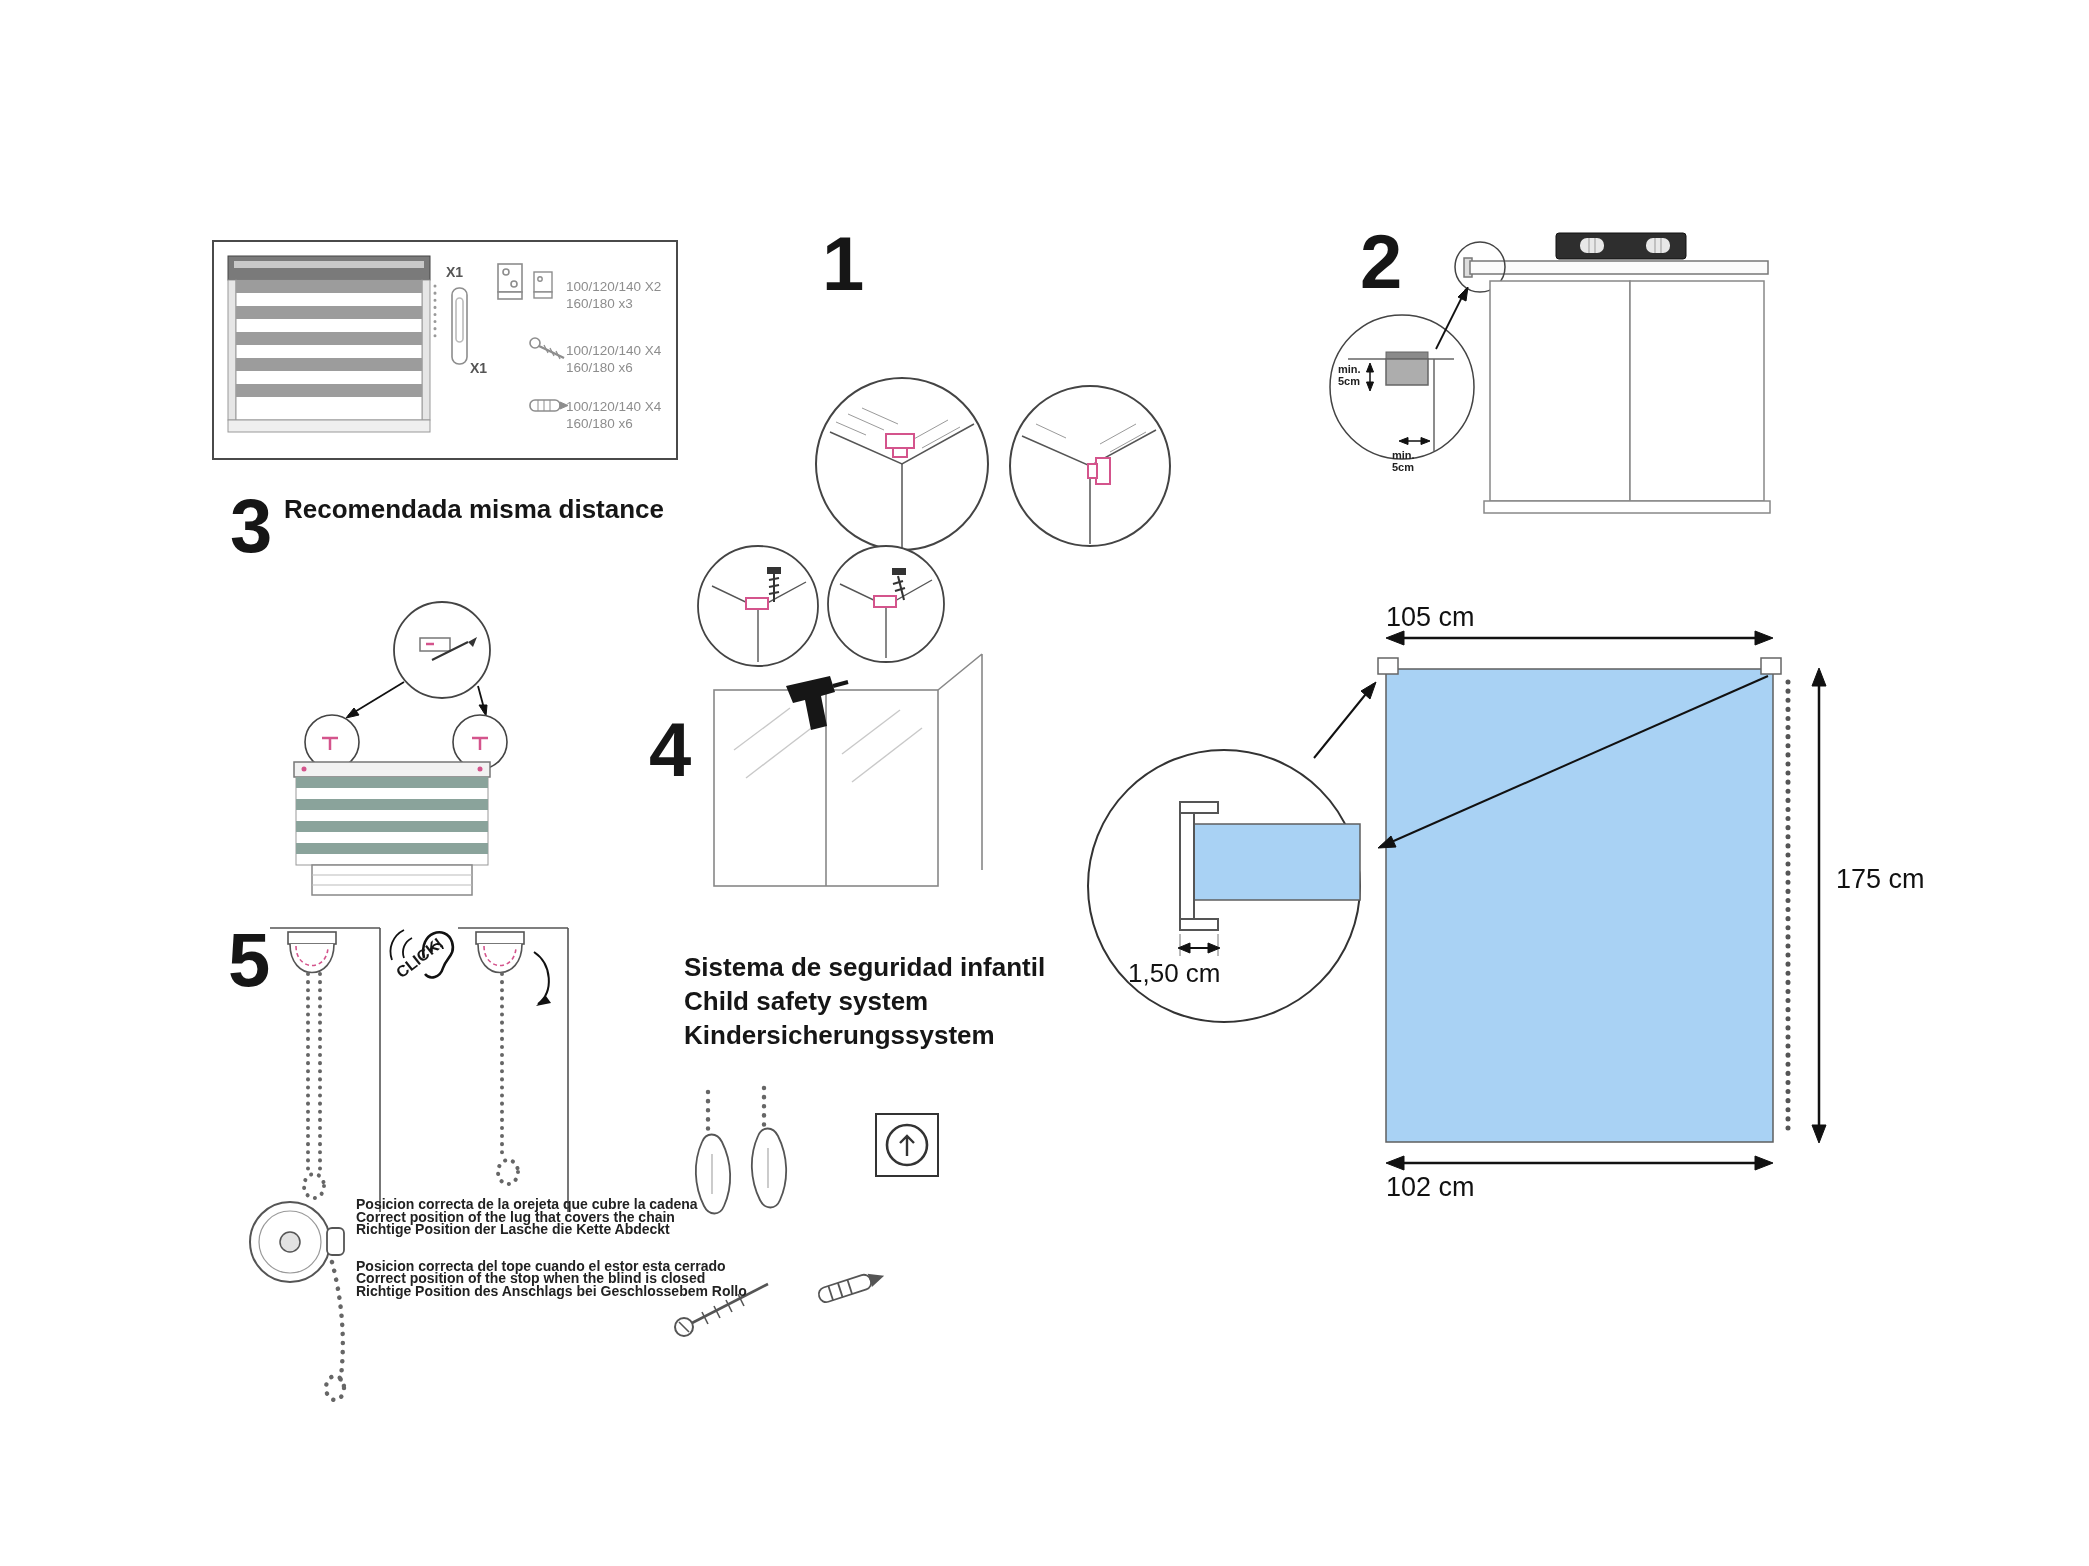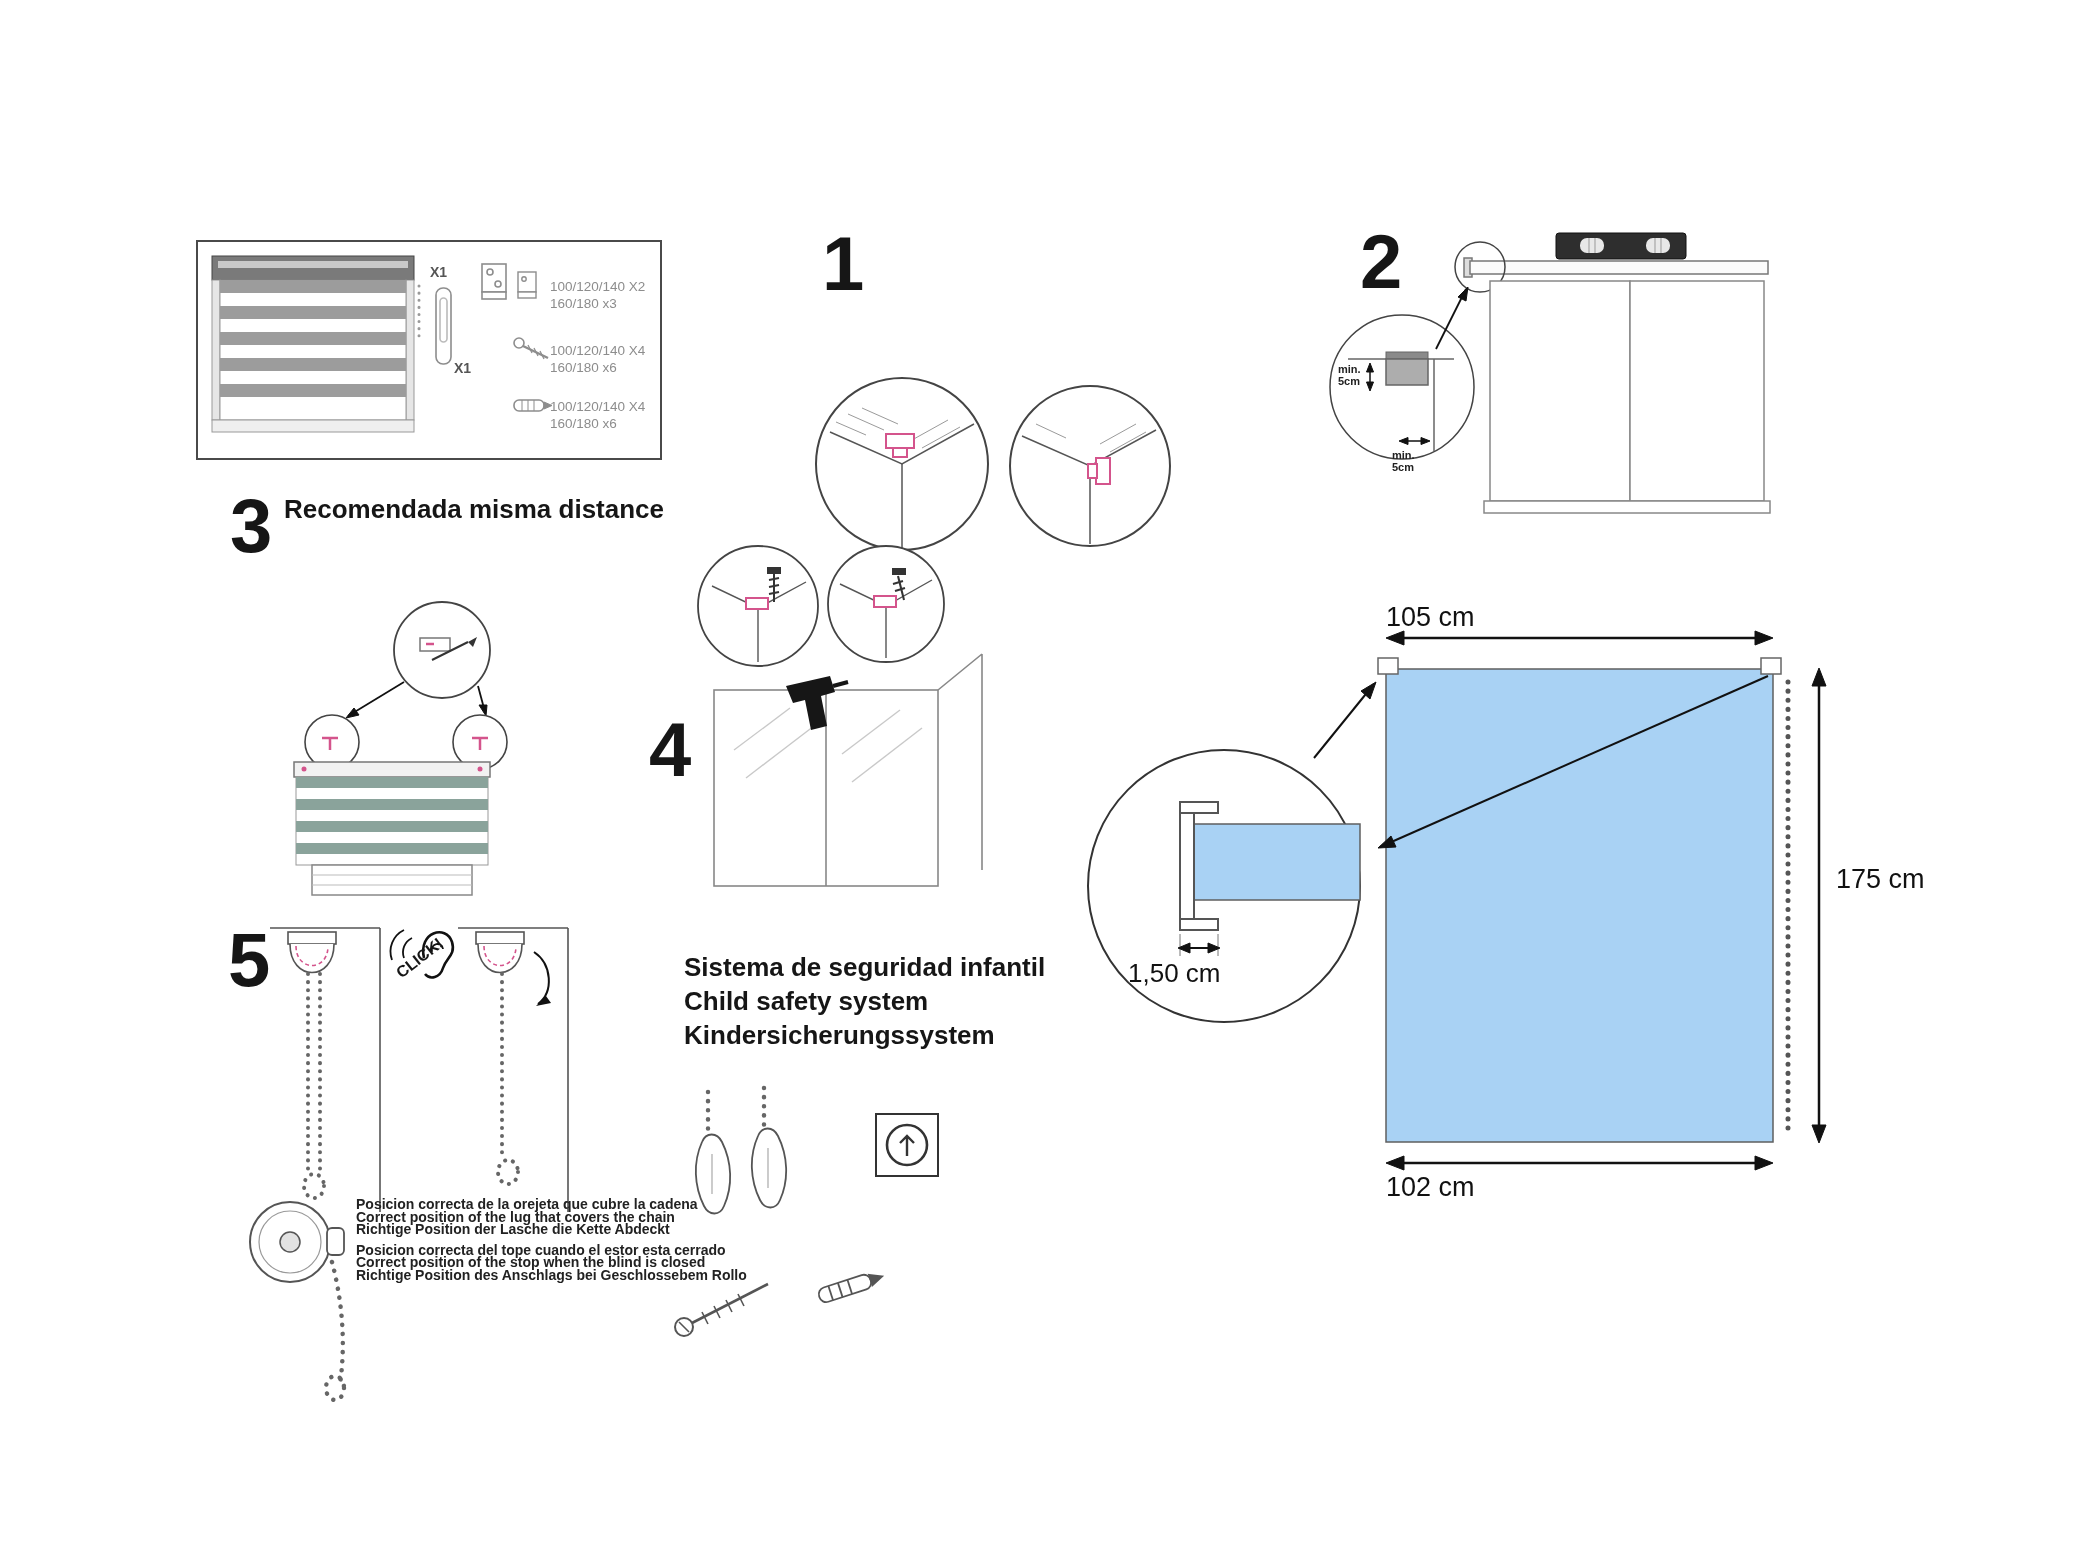--- a/index.html
+++ b/index.html
@@ -17,21 +17,21 @@
   .minlbl{font-size:11px;font-weight:bold;line-height:12px;color:#222;white-space:nowrap}
   .tiny{font-size:14px;font-weight:bold;line-height:12.5px;white-space:nowrap;color:#222}
   .click{font-size:16px;font-weight:bold;color:#161616;transform:rotate(-38deg);transform-origin:left bottom;white-space:nowrap}
   .parts-box{border:2px solid #4a4a4a;background:#fff}
 </style>
 </head>
 <body>
 
 <div class="page">
 
-  <div class="abs parts-box" style="left:196px;top:240px;width:466px;height:220px">
+  <div class="abs parts-box" style="left:212px;top:240px;width:466px;height:220px">
     <svg class="abs" style="left:0;top:0" width="462" height="216" viewBox="0 0 462 216">
       <g>
         <rect x="14" y="14" width="202" height="24" fill="#7a7a7a" stroke="#444"></rect>
         <rect x="20" y="19" width="190" height="7" fill="#c9c9c9"></rect>
         <rect x="14" y="38" width="8" height="140" fill="#e6e6e6" stroke="#999"></rect>
         <rect x="208" y="38" width="8" height="140" fill="#e6e6e6" stroke="#999"></rect>
         <rect x="22" y="38" width="186" height="140" fill="#fff" stroke="#999"></rect>
         <rect x="22" y="38" width="186" height="13" fill="#9c9c9c"></rect>
         <rect x="22" y="64" width="186" height="13" fill="#9c9c9c"></rect>
         <rect x="22" y="90" width="186" height="13" fill="#9c9c9c"></rect>
@@ -334,21 +334,21 @@
     </g>
     <path d="M100,70 C110,108 114,150 108,192" fill="none" stroke="#666" stroke-width="4.5" stroke-linecap="round" stroke-dasharray="0.1 9"></path>
     <ellipse cx="103" cy="196" rx="9" ry="12" fill="none" stroke="#666" stroke-width="4.5" stroke-linecap="round" stroke-dasharray="0.1 9"></ellipse>
   </svg>
   <div class="abs" style="left:356px;top:1198px">
     <div>
       <div class="tiny">Posicion correcta de la orejeta que cubre la cadena</div>
       <div class="tiny">Correct position of the lug that covers the chain</div>
       <div class="tiny">Richtige Position der Lasche die Kette Abdeckt</div>
     </div>
-    <div style="margin-top:8px">
+    <div style="margin-top:24px">
       <div class="tiny">Posicion correcta del tope cuando el estor esta cerrado</div>
       <div class="tiny">Correct position of the stop when the blind is closed</div>
       <div class="tiny">Richtige Position des Anschlags bei Geschlossebem Rollo</div>
     </div>
   </div>
 
   <svg class="abs" style="left:1082px;top:596px" width="910" height="660" viewBox="0 0 910 660">
     <g>
       <rect x="304" y="73" width="387" height="473" fill="#a9d2f4" stroke="#5f5f5f" stroke-width="1.5"></rect>
       <rect x="296" y="62" width="20" height="16" fill="#fff" stroke="#666" stroke-width="1.5"></rect>

